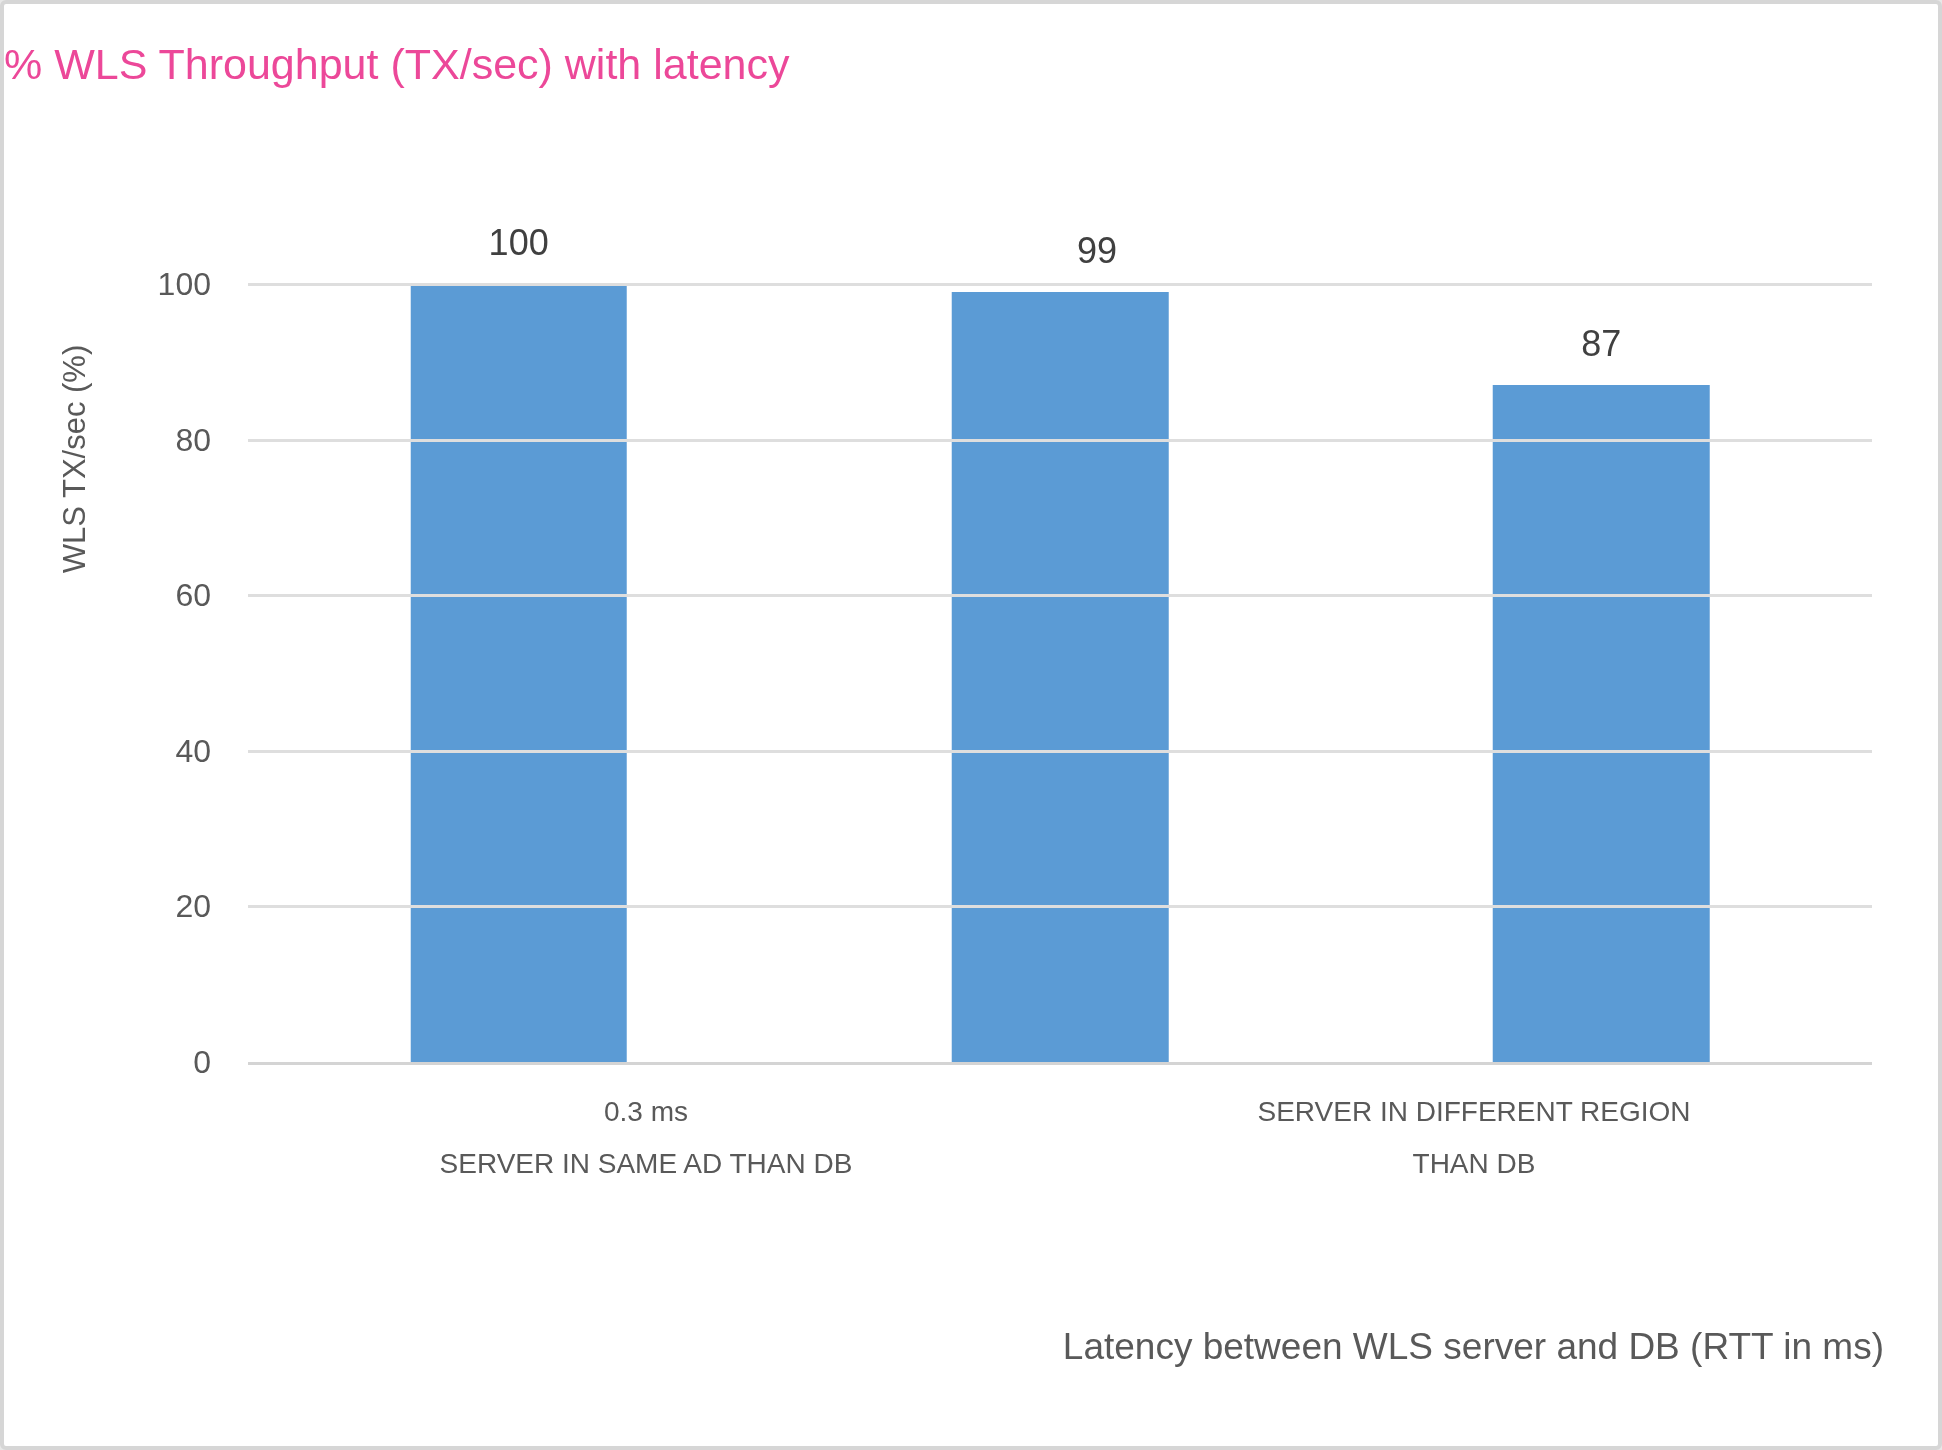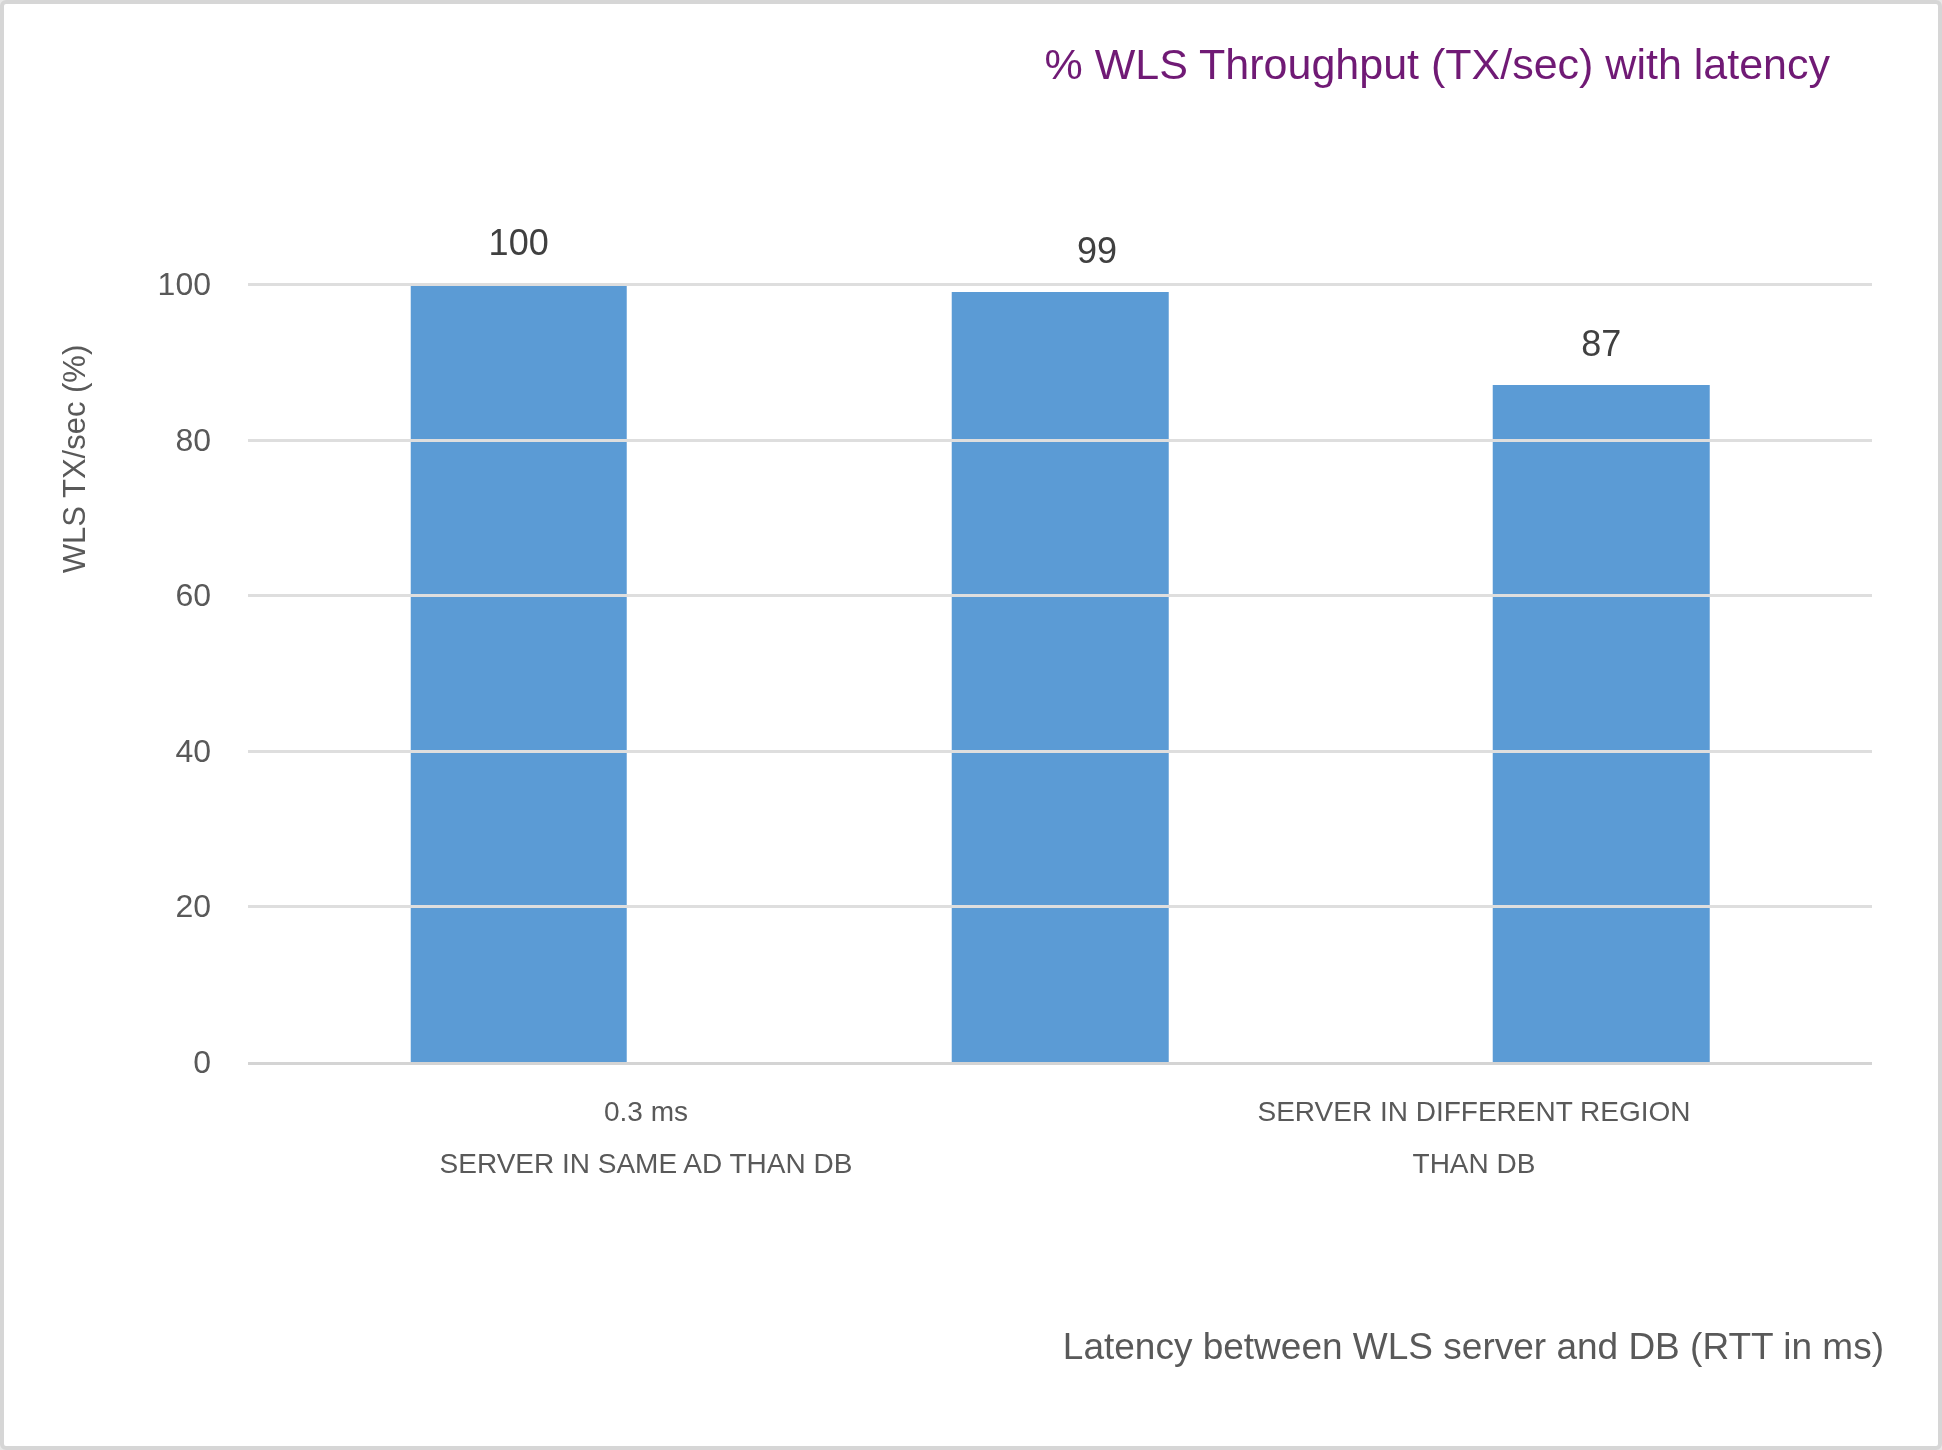--- a/index.html
+++ b/index.html
@@ -16,25 +16,24 @@
     background: #ffffff;
     border: 4px solid #d6d6d6;
     border-radius: 6px;
     overflow: hidden;
   }
   .chart-title {
     position: absolute;
     top: 36px;
     left: 0;
     width: 1790px;
-    text-align: right;
+    text-align: left;
     font-size: 43px;
-    color: #701a75;
+    color: #ec4899;
     white-space: nowrap;
-    padding-left: 36px;
   }
   .y-axis-title {
     position: absolute;
     top: 455px;
     left: 71px;
     transform: translate(-50%, -50%) rotate(-90deg);
     font-size: 31px;
     color: #595959;
     white-space: nowrap;
   }

